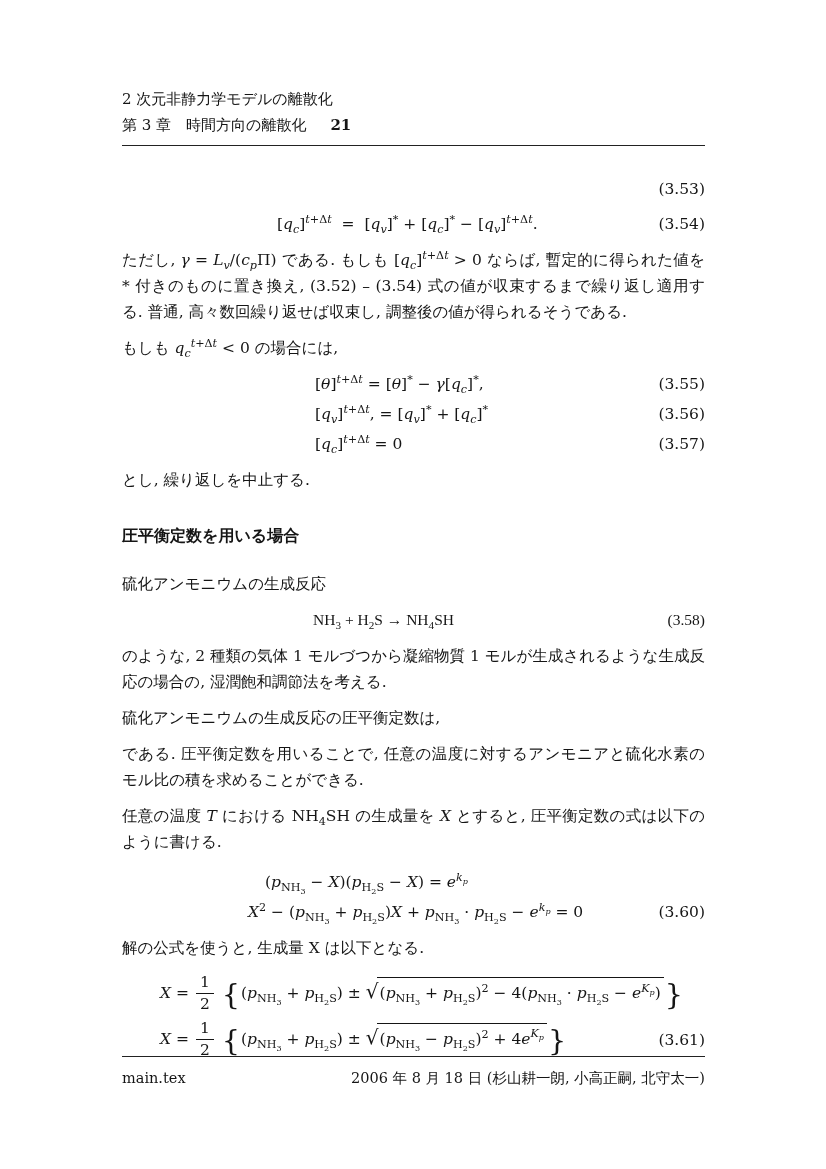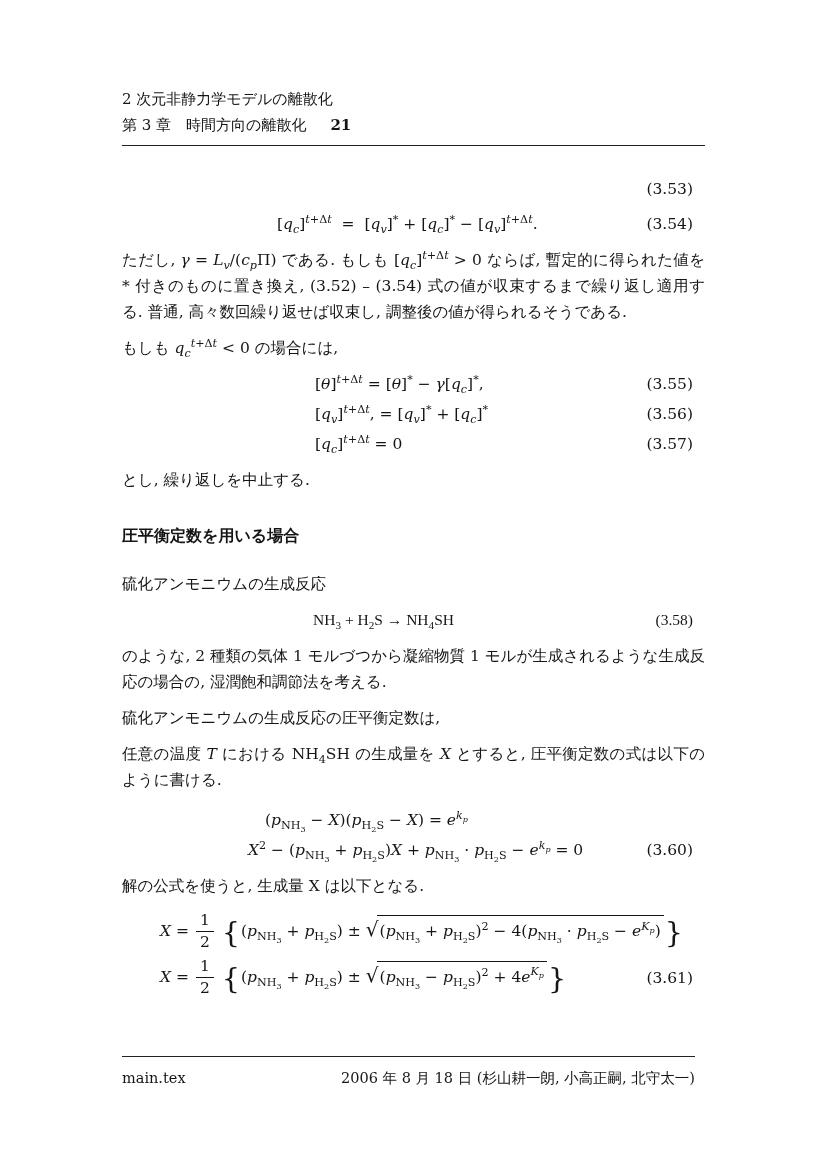--- a/index.html
+++ b/index.html
@@ -12,33 +12,33 @@
     overflow:hidden;
   }
   
   .header{
     display:flex;justify-content:space-between;align-items:baseline;
     border-bottom:1px solid #222;padding-bottom:7px;font-size:15px;flex-direction:column;
   }
   .hright{white-space:nowrap;}
   .pageno{margin-left:24px;font-weight:bold;}
   .footer{
-    position:absolute;left:122px;right:131px;top:1056px;
+    position:absolute;left:122px;right:121px;top:1056px;
     border-top:1px solid #222;padding-top:8px;
     display:flex;justify-content:space-between;font-size:14.5px;
   }
   
   p{margin:10px 0;text-align:justify;}
   .sec-heading{
     font-family:"DejaVu Sans","Liberation Sans",sans-serif;
     font-weight:bold;font-size:16px;margin:30px 0 22px 0;
   }
   
   .eq{position:relative;margin:9px 0;min-height:26px;}
-  .eq .no{position:absolute;right:12px;top:50%;transform:translateY(-50%);}
+  .eq .no{position:absolute;right:0;top:50%;transform:translateY(-50%);}
   .eq-center{text-align:center;padding-right:60px;font-family:Liberation Serif, serif;}
   .i155{padding-left:155px;}
   .i193{padding-left:193px;}
   .i143{padding-left:143px;}
   .i126{padding-left:126px;}
   .i38{padding-left:38px;}
   .tightrow{margin:4px 0;}
   
   i{font-style:italic;}
   sub,sup{font-size:0.72em;line-height:0;}
@@ -99,20 +99,21 @@
   <div class="eq eq-center">
     <span class="m">NH<sub>3</sub> + H<sub>2</sub>S → NH<sub>4</sub>SH</span>
     <span class="no">(3.58)</span>
   </div>
 
   <p>のような, 2 種類の気体 1 モルづつから凝縮物質 1 モルが生成されるような生成反応の場合の, 湿潤飽和調節法を考える.</p>
 
   <p>硫化アンモニウムの生成反応の圧平衡定数は,</p>
 
 
+  <p>である. 圧平衡定数を用いることで, 任意の温度に対するアンモニアと硫化水素のモル比の積を求めることができる.</p>
 
   <p>任意の温度 <i>T</i> における NH<sub>4</sub>SH の生成量を <i>X</i> とすると, 圧平衡定数の式は以下のように書ける.</p>
 
   <div class="eq i143 tightrow" style="margin-top:14px;">
     <span class="m">(<i>p</i><sub>NH<sub>3</sub></sub> − <i>X</i>)(<i>p</i><sub>H<sub>2</sub>S</sub> − <i>X</i>) = <i>e</i><sup><i>k</i><sub><i>p</i></sub></sup></span>
   </div>
   <div class="eq i126 tightrow">
     <span class="m"><i>X</i><sup>2</sup> − (<i>p</i><sub>NH<sub>3</sub></sub> + <i>p</i><sub>H<sub>2</sub>S</sub>)<i>X</i> + <i>p</i><sub>NH<sub>3</sub></sub> · <i>p</i><sub>H<sub>2</sub>S</sub> − <i>e</i><sup><i>k</i><sub><i>p</i></sub></sup> = 0</span>
     <span class="no">(3.60)</span>
   </div>

